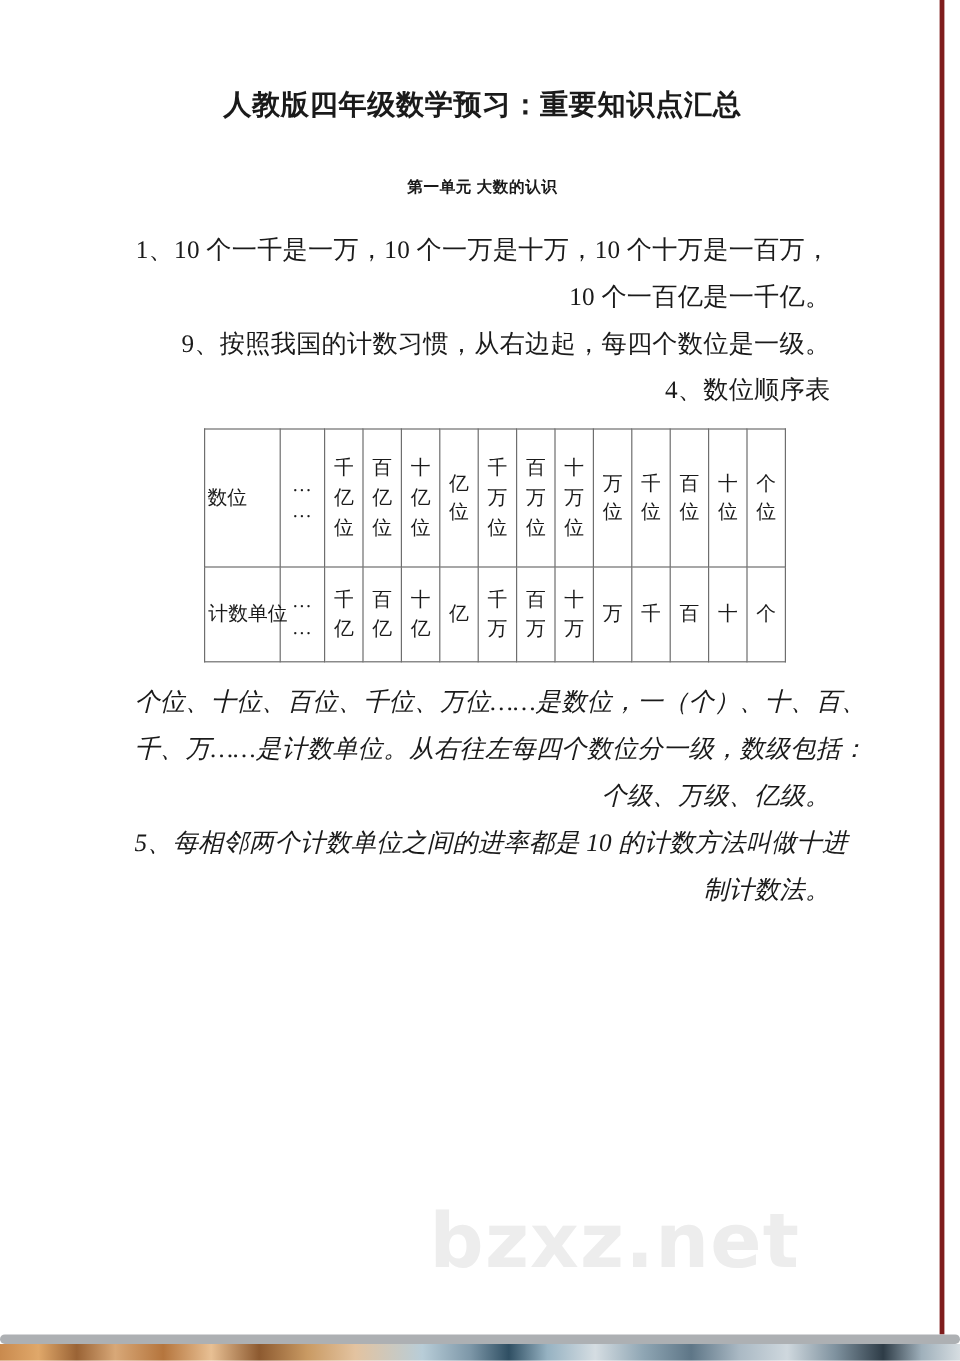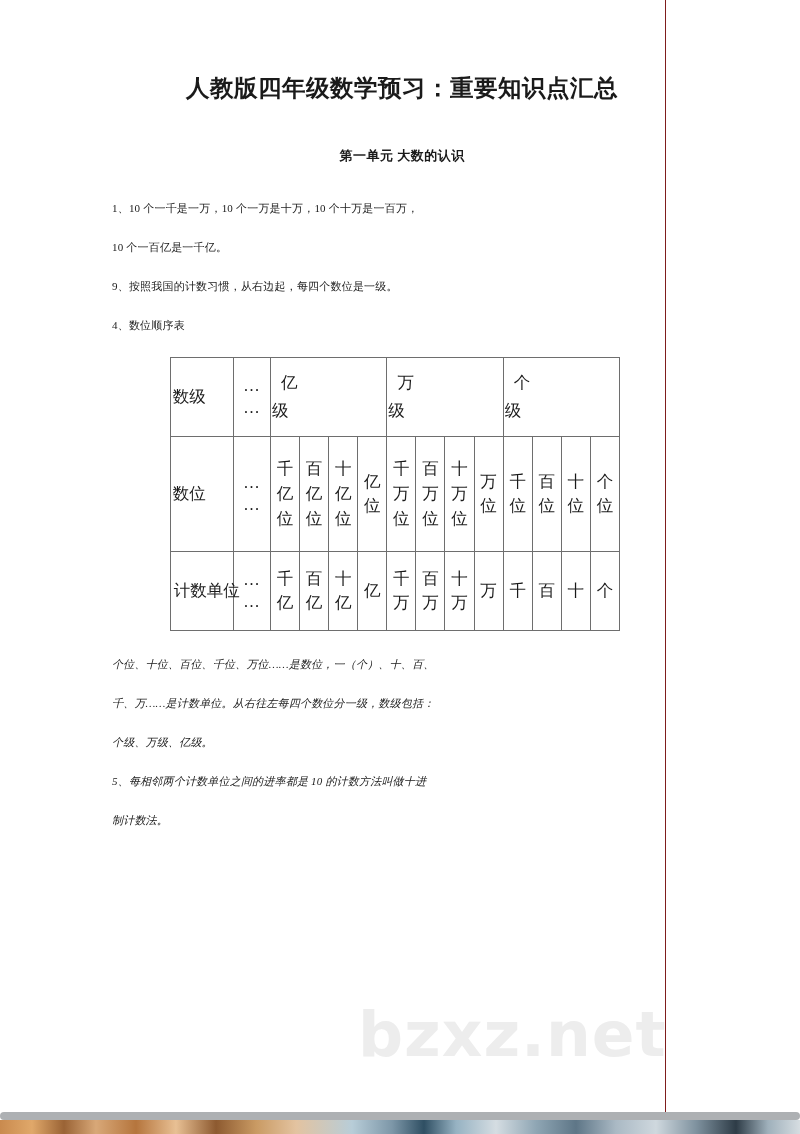--- a/index.html
+++ b/index.html
@@ -15,24 +15,24 @@
     overflow: hidden;
     font-family: "Liberation Serif", "DejaVu Serif", serif;
     color: #1a1a1a;
   }
 
   
   .page-sheet {
     position: absolute;
     left: 0;
     top: 0;
-    width: 666px;
+    width: 787px;
     height: 1112px;
     background: #ffffff;
-    border-right: 1px solid #7f1d1d;
+    border-right: 4px solid #7f1d1d;
     box-sizing: border-box;
   }
 
   .page-inner {
     position: absolute;
     left: 112px;
     top: 0;
     width: 580px;
   }
 
@@ -57,24 +57,24 @@
     letter-spacing: 0.5px;
     line-height: 1.3;
     white-space: nowrap;
   }
 
   
   .body-block {
     padding-top: 25px;
   }
   .para {
-    font-size: 11px;
+    font-size: 21px;
     line-height: 39px;
     margin: 0;
-    text-align: left;
+    text-align: right;
     letter-spacing: 0.2px;
     white-space: nowrap;
   }
 
   
   .table-wrap {
     padding-top: 12px;
     padding-left: 58px;
   }
   table.place-table {
@@ -213,47 +213,20 @@
       <p class="para">1、10 个一千是一万，10 个一万是十万，10 个十万是一百万，</p>
       <p class="para">10 个一百亿是一千亿。</p>
       <p class="para">9、按照我国的计数习惯，从右边起，每四个数位是一级。</p>
       <p class="para">4、数位顺序表</p>
     </div>
 
     <div class="table-wrap">
       <table class="place-table">
         <tbody>
 
-          <tr class="row-head">
-            <td class="lead-col">
-              <span class="lead-txt">数级</span>
-            </td>
-            <td class="dots-col">
-              <span>…</span>
-              <span>…</span>
-            </td>
-            <td class="group-col" colspan="4">
-              <span class="grp">
-                <span class="g1">亿</span>
-                <span class="g2">级</span>
-              </span>
-            </td>
-            <td class="group-col" colspan="4">
-              <span class="grp">
-                <span class="g1">万</span>
-                <span class="g2">级</span>
-              </span>
-            </td>
-            <td class="group-col" colspan="4">
-              <span class="grp">
-                <span class="g1">个</span>
-                <span class="g2">级</span>
-              </span>
-            </td>
-          </tr>
 
           <tr class="row-pos">
             <td class="lead-col">
               <span class="lead-txt">数位</span>
             </td>
             <td class="dots-col">
               <span>…</span>
               <span>…</span>
             </td>
             <td class="vcell">

